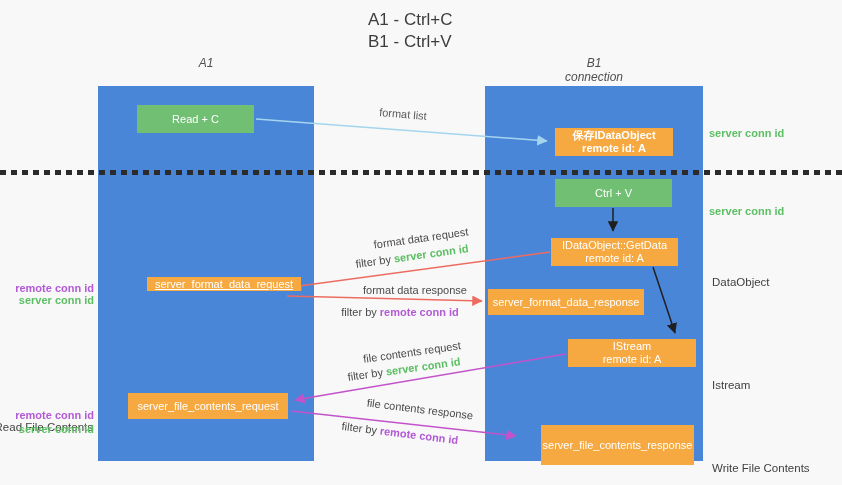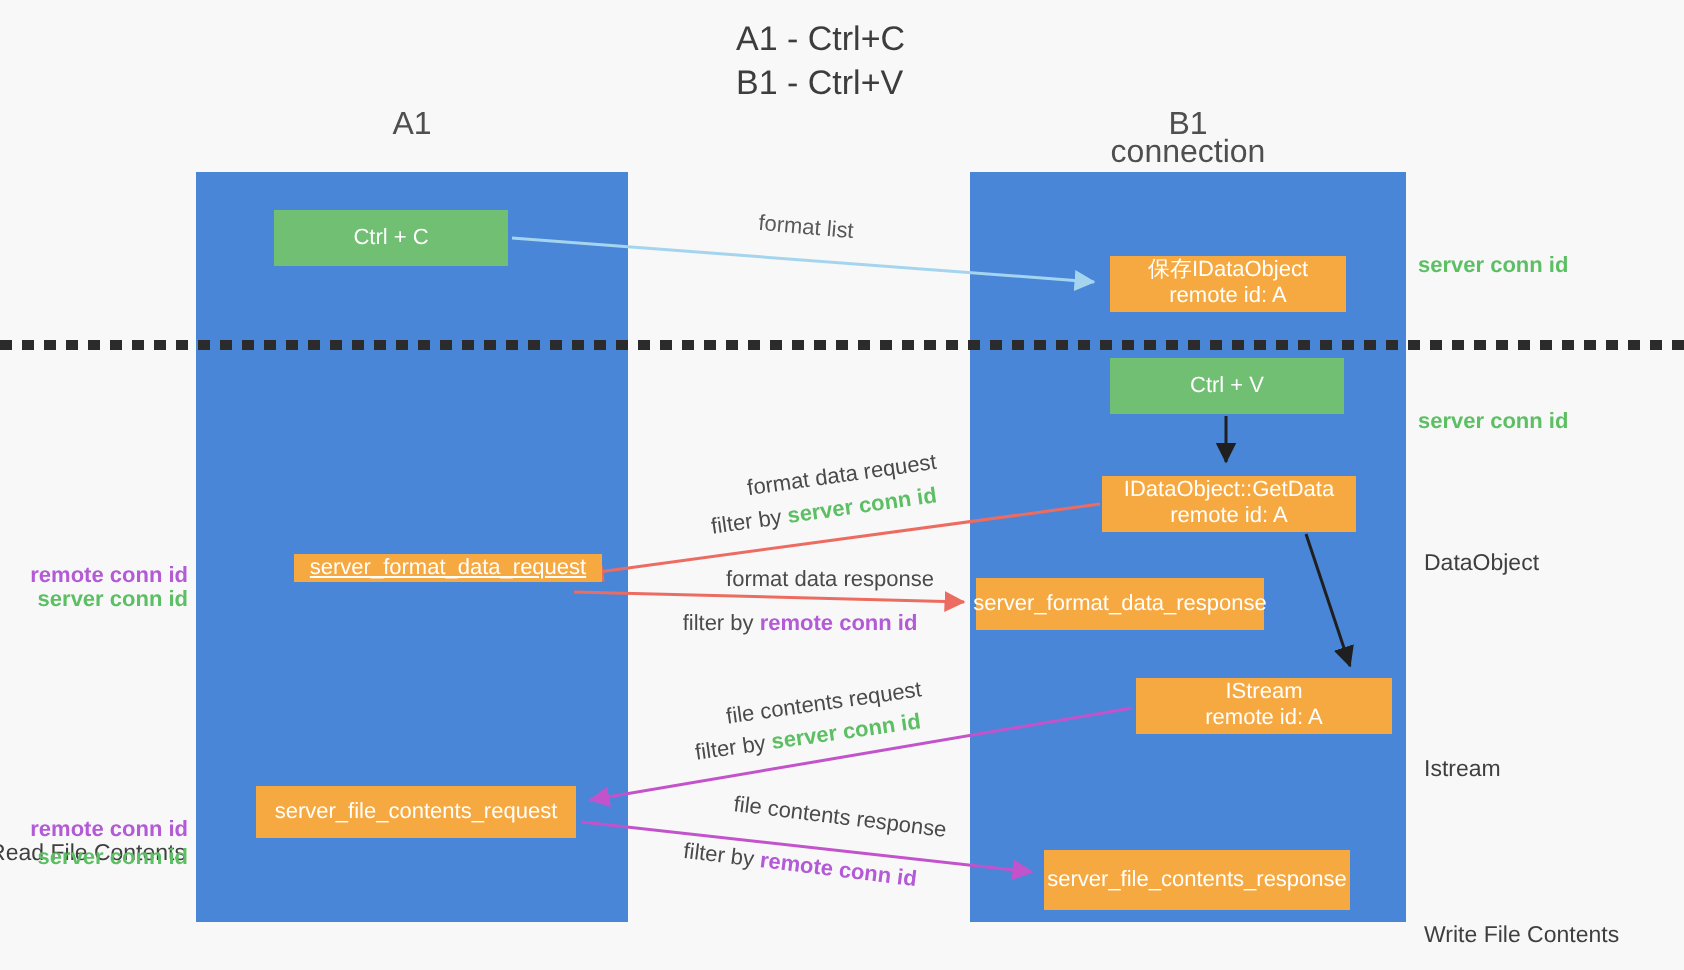--- a/index.html
+++ b/index.html
@@ -1,21 +1,21 @@
 <!DOCTYPE html>
 <html><head>
 <meta charset="utf-8">
 <style>
   html,body { margin:0; padding:0; }
   body { font-family: "Liberation Sans", sans-serif; background:#f8f8f8; }
   #stage { position:relative; width:842px; height:485px; background:#f8f8f8; overflow:hidden; }
 
   .title-block { position:absolute; left:368px; top:9px; font-size:17px; line-height:22px; color:#3d3d3d; }
 
-  .col-header { position:absolute; top:56px; text-align:center; font-size:16px; line-height:14px; color:#4f4f4f; }
+  .col-header { position:absolute; top:56px; text-align:center; font-size:12px; line-height:14px; color:#4f4f4f;font-style:italic; }
   .col { position:absolute; top:86px; height:375px; background:#4a86d8; }
 
   .node { position:absolute; display:flex; flex-direction:column; align-items:center; justify-content:center;
           color:#ffffff; font-size:11px; line-height:13px; text-align:center; white-space:nowrap; }
   .green  { background:#70bf73; }
   .orange { background:#f7a941; }
 
   .divider { position:absolute; left:0; top:170px; width:842px; height:5px;
              background:repeating-linear-gradient(90deg,#2b2b2b 0 6px,transparent 6px 11px); }
 
@@ -69,55 +69,55 @@
     <line x1="256" y1="119" x2="547" y2="141" stroke="#a5d5ee" stroke-width="1.5" marker-end="url(#m-blue)"></line>
     <line x1="613" y1="208" x2="613" y2="231" stroke="#1f1f1f" stroke-width="1.5" marker-end="url(#m-black)"></line>
     <line x1="653" y1="267" x2="675" y2="333" stroke="#1f1f1f" stroke-width="1.5" marker-end="url(#m-black)"></line>
     <line x1="550" y1="252" x2="292" y2="287" stroke="#ed6c61" stroke-width="1.5" marker-end="url(#m-red)"></line>
     <line x1="287" y1="296" x2="482" y2="301" stroke="#ed6c61" stroke-width="1.5" marker-end="url(#m-red)"></line>
     <line x1="566" y1="354" x2="295" y2="400" stroke="#c353cb" stroke-width="1.5" marker-end="url(#m-magenta)"></line>
     <line x1="291" y1="411" x2="516" y2="436" stroke="#c353cb" stroke-width="1.5" marker-end="url(#m-magenta)"></line>
   </svg>
 
   <div class="node green" style="left:137px; top:105px; width:117px; height:28px;">
-    <span>Ctrl + C</span>
+    <span>Read + C</span>
   </div>
 
-  <div class="node orange" style="left:555px; top:128px; width:118px; height:28px;">
+  <div class="node orange" style="left:555px; top:128px; width:118px; height:28px;font-weight:bold;">
     <span>保存IDataObject</span>
     <span>remote id: A</span>
   </div>
 
   <div class="node green" style="left:555px; top:179px; width:117px; height:28px;">
     <span>Ctrl + V</span>
   </div>
 
   <div class="node orange" style="left:551px; top:238px; width:127px; height:28px;">
     <span>IDataObject::GetData</span>
     <span>remote id: A</span>
   </div>
 
   <div class="node orange" style="left:147px; top:277px; width:154px; height:14px;text-decoration:underline;">
     <span>server_format_data_request</span>
   </div>
 
-  <div class="node orange" style="left:488px; top:289px; width:144px; height:26px;text-align:center;">
+  <div class="node orange" style="left:488px; top:289px; width:156px; height:26px;text-align:center;">
     <span>server_format_data_response</span>
   </div>
 
   <div class="node orange" style="left:568px; top:339px; width:128px; height:28px;">
     <span>IStream</span>
     <span>remote id: A</span>
   </div>
 
   <div class="node orange" style="left:128px; top:393px; width:160px; height:26px;">
     <span>server_file_contents_request</span>
   </div>
 
-  <div class="node orange" style="left:522px; top:425px; width:153px; height:30px;text-align:right;">
+  <div class="node orange" style="left:541px; top:425px; width:153px; height:40px;text-align:right;">
     <span>server_file_contents_response</span>
   </div>
 
   <div class="arrow-label" style="left:403px; top:114px; transform:translate(-50%,-50%) rotate(5deg); color:#595959;">format list</div>
 
   <div class="arrow-label" style="left:421px; top:238px; transform:translate(-50%,-50%) rotate(-8deg);">format data request</div>
 
   <div class="arrow-label" style="left:412px; top:256px; transform:translate(-50%,-50%) rotate(-8deg);">
     <span>filter by</span>
     <span class="green-text">server conn id</span>

